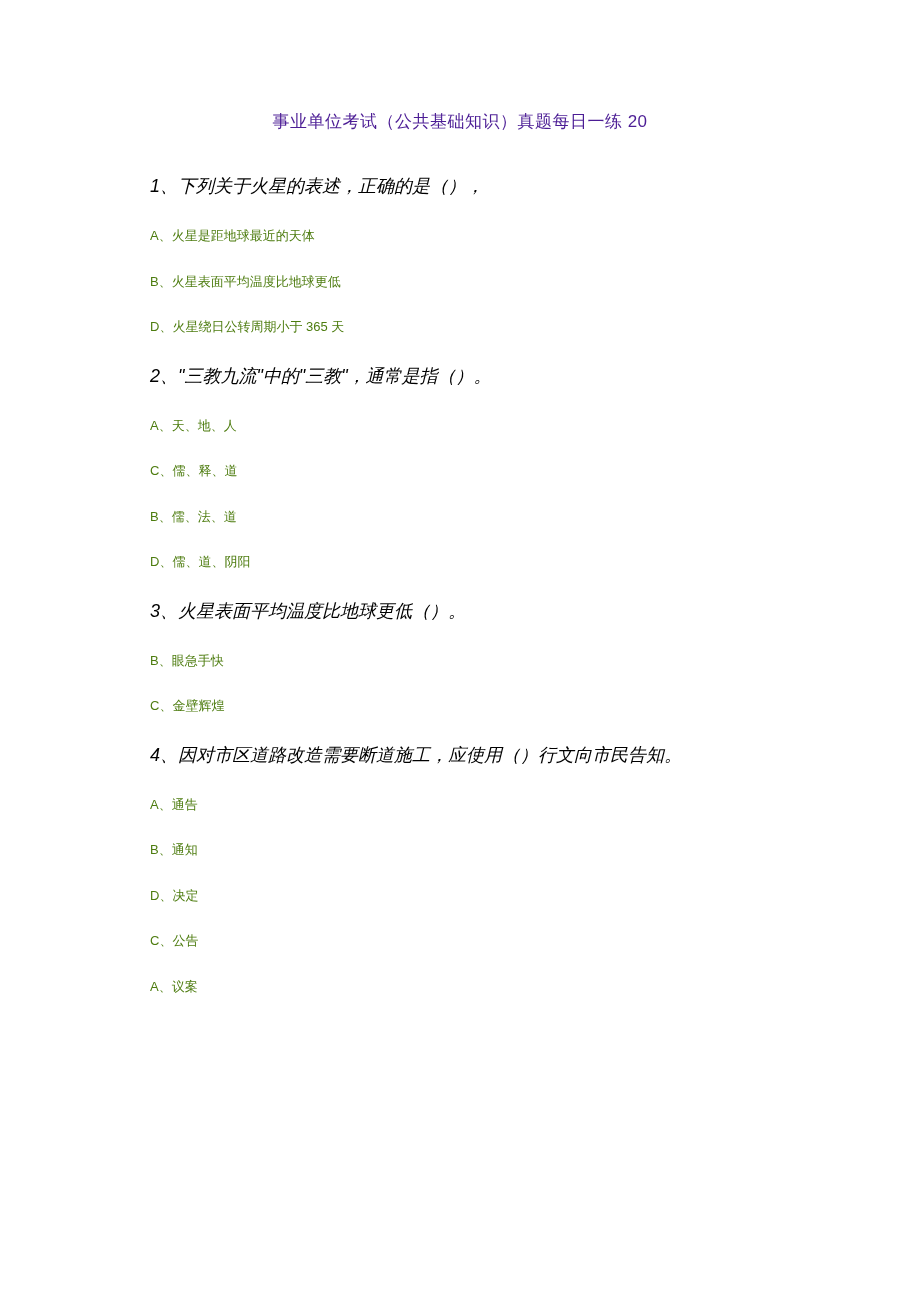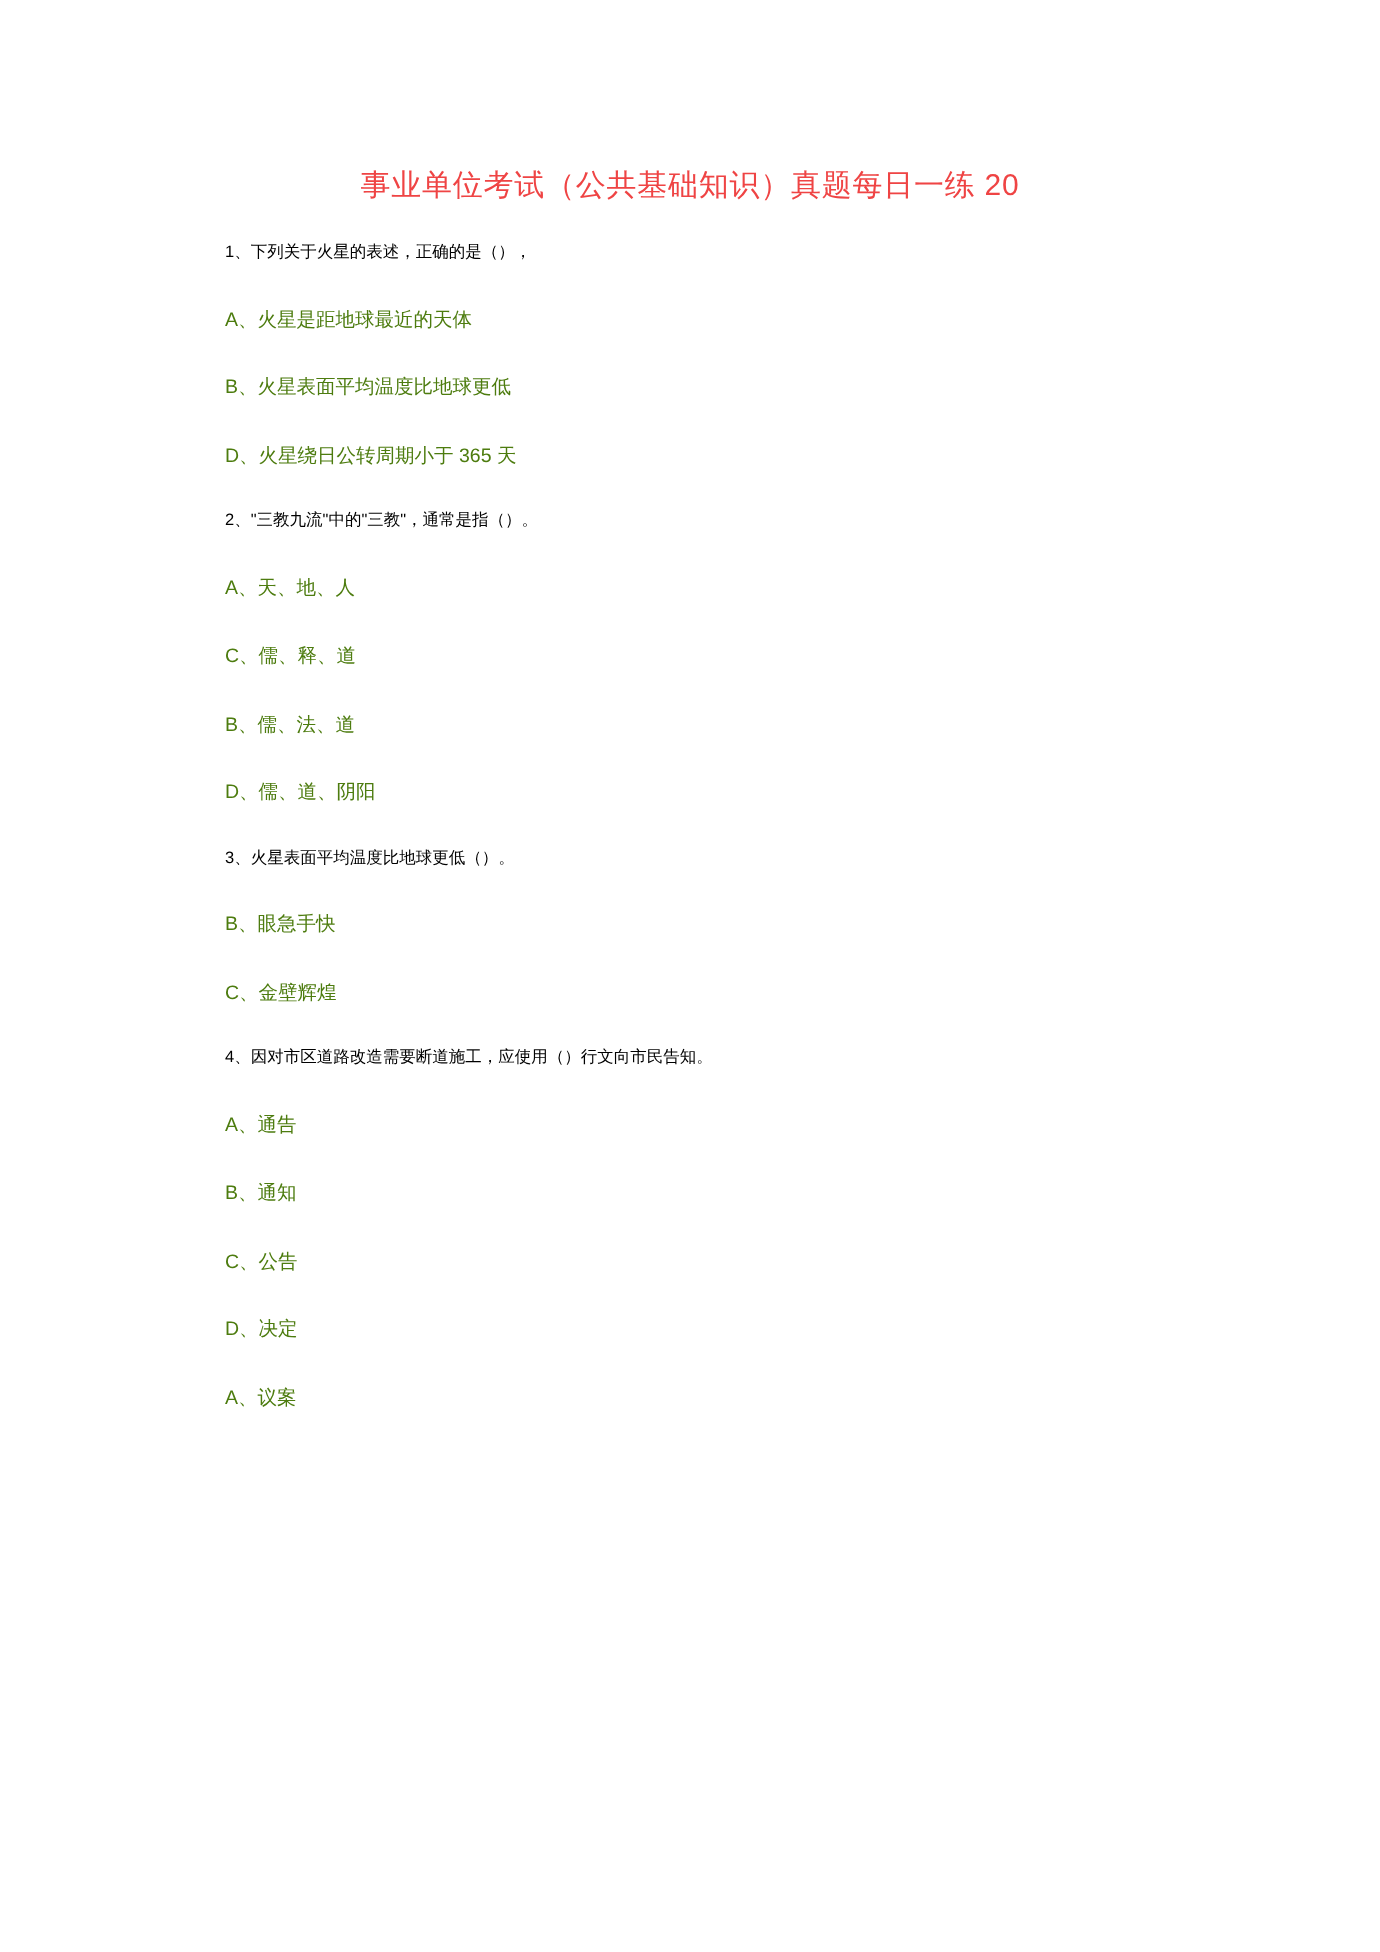--- a/index.html
+++ b/index.html
@@ -8,35 +8,36 @@
       box-sizing: border-box;
     }
     body {
       background: #ffffff;
       font-family: "Microsoft YaHei", "SimSun", sans-serif;
       width: 920px;
       padding: 110px 150px 60px 150px;
       color: #000000;
     }
     .title {
-      color: #ef4444;
-      font-size: 20px;
+      color: #4c1d95;
+      font-size: 17px;
       font-weight: normal;
       text-align: center;
-      margin-bottom: 23px;
+      margin-bottom: 40px;
       letter-spacing: 0.5px;
     }
     .question-block {
       margin-bottom: 0;
     }
     .question-text {
-      font-size: 11px;
+      font-size: 18px;
       color: #000000;
       margin-bottom: 26px;
       line-height: 1.5;
+      font-style: italic;
     }
     .option {
       font-size: 13px;
       color: #4d7c0f;
       margin-bottom: 26px;
       line-height: 1.5;
     }
     .option-label {
       font-family: Arial, sans-serif;
     }
@@ -67,19 +68,19 @@
 <div class="question-block">
   <div class="question-text"><span class="num-label">3</span>、<span>火星表面平均温度比地球更低（）。</span></div>
   <div class="option"><span class="option-label">B</span>、<span>眼急手快</span></div>
   <div class="option"><span class="option-label">C</span>、<span>金壁辉煌</span></div>
 </div>
 
 <div class="question-block">
   <div class="question-text"><span class="num-label">4</span>、<span>因对市区道路改造需要断道施工，应使用（）行文向市民告知。</span></div>
   <div class="option"><span class="option-label">A</span>、<span>通告</span></div>
   <div class="option"><span class="option-label">B</span>、<span>通知</span></div>
+  <div class="option"><span class="option-label">D</span>、<span>决定</span></div>
   <div class="option"><span class="option-label">C</span>、<span>公告</span></div>
-  <div class="option"><span class="option-label">D</span>、<span>决定</span></div>
 </div>
 
 <div class="question-block">
   <div class="option"><span class="option-label">A</span>、<span>议案</span></div>
 </div>
 
 </body></html>

